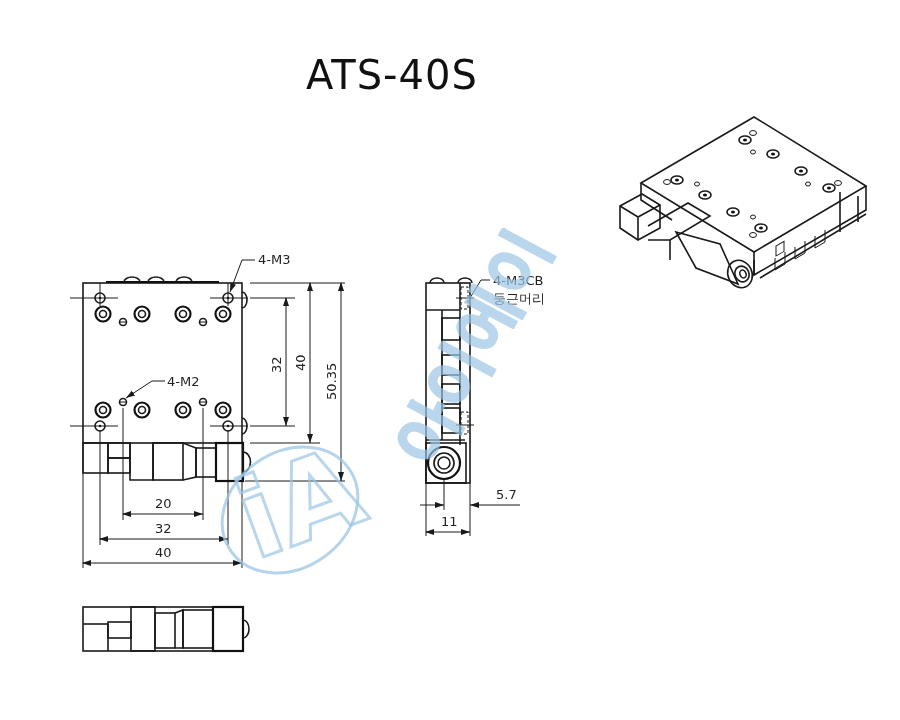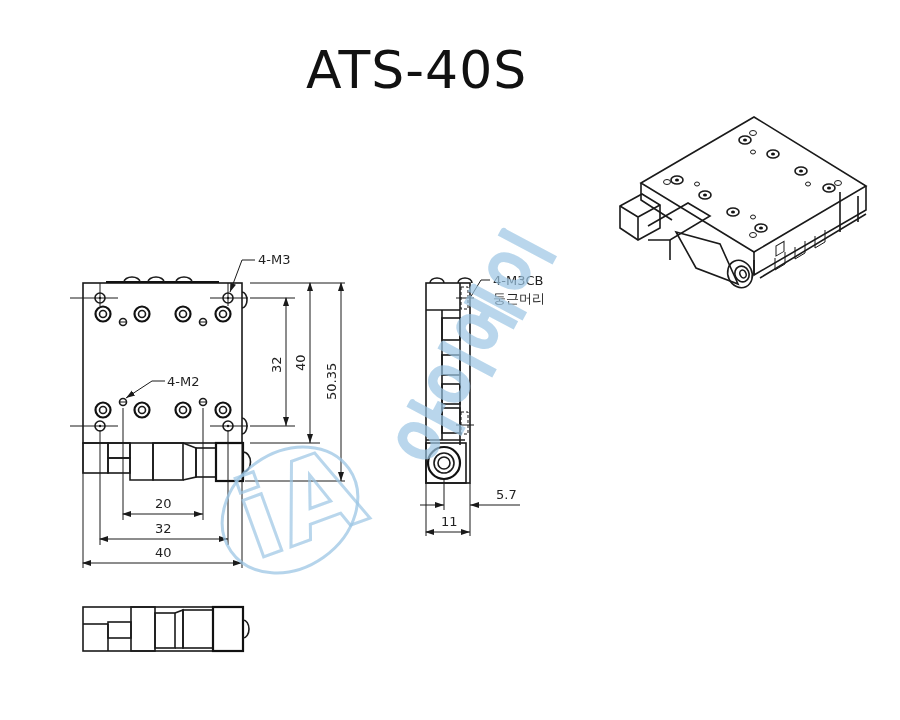--- a/index.html
+++ b/index.html
@@ -1,18 +1,18 @@
 <!DOCTYPE html>
 <html><head>
 <meta charset="utf-8">
 <style>
   html, body { margin: 0; padding: 0; background: #ffffff; }
   body { width: 900px; height: 720px; position: relative; overflow: hidden;
          font-family: "DejaVu Sans", sans-serif; }
-  .title { position: absolute; left: 306px; top: 40px; font-size: 52px;
+  .title { position: absolute; left: 306px; top: 52px; font-size: 40px;
            color: #111; letter-spacing: 1px; font-family: "DejaVu Sans", sans-serif; }
   svg { position: absolute; left: 0; top: 0; }
   .ln { stroke: #1a1a1a; fill: none; stroke-width: 1.6; }
   .ln-thin { stroke: #1a1a1a; fill: none; stroke-width: 1; }
   .ln-thick { stroke: #111; fill: none; stroke-width: 2.2; }
   .dim { stroke: #1a1a1a; fill: none; stroke-width: 1; }
   .dash { stroke: #1a1a1a; fill: none; stroke-width: 1; stroke-dasharray: 3 2; }
   .txt { font-family: "DejaVu Sans", sans-serif; font-size: 13px; fill: #222; }
   .wm { stroke: #9cc6e4; fill: none; stroke-width: 3; opacity: 0.75; }
   .wm-text { font-family: "DejaVu Sans", sans-serif; font-weight: bold; font-size: 64px;

